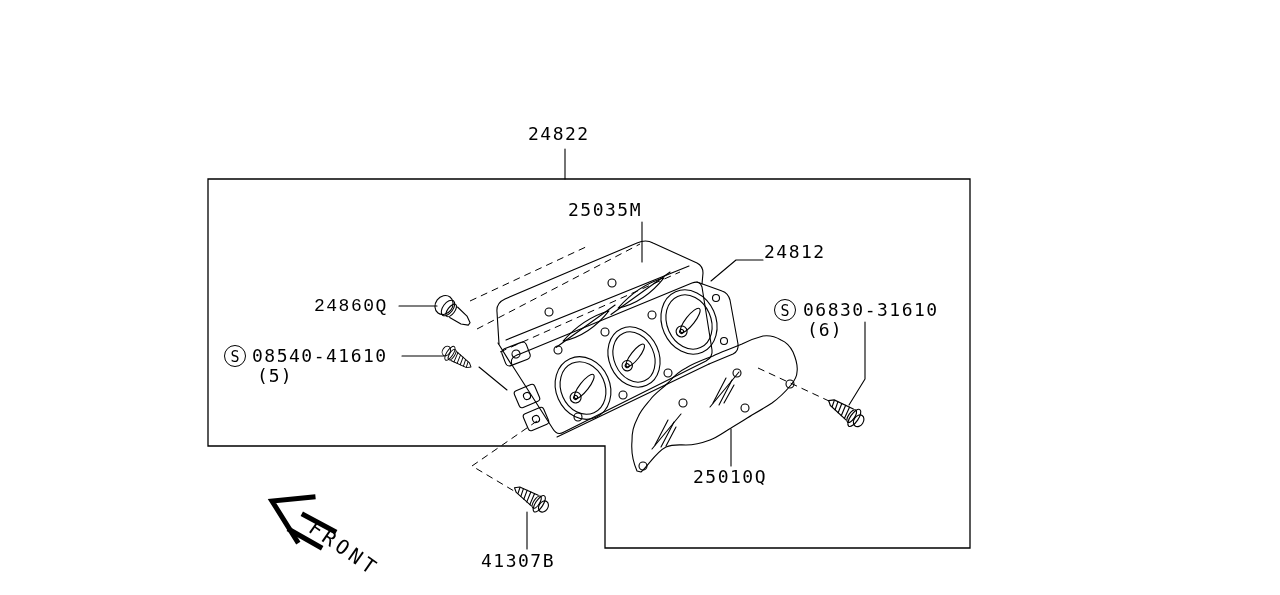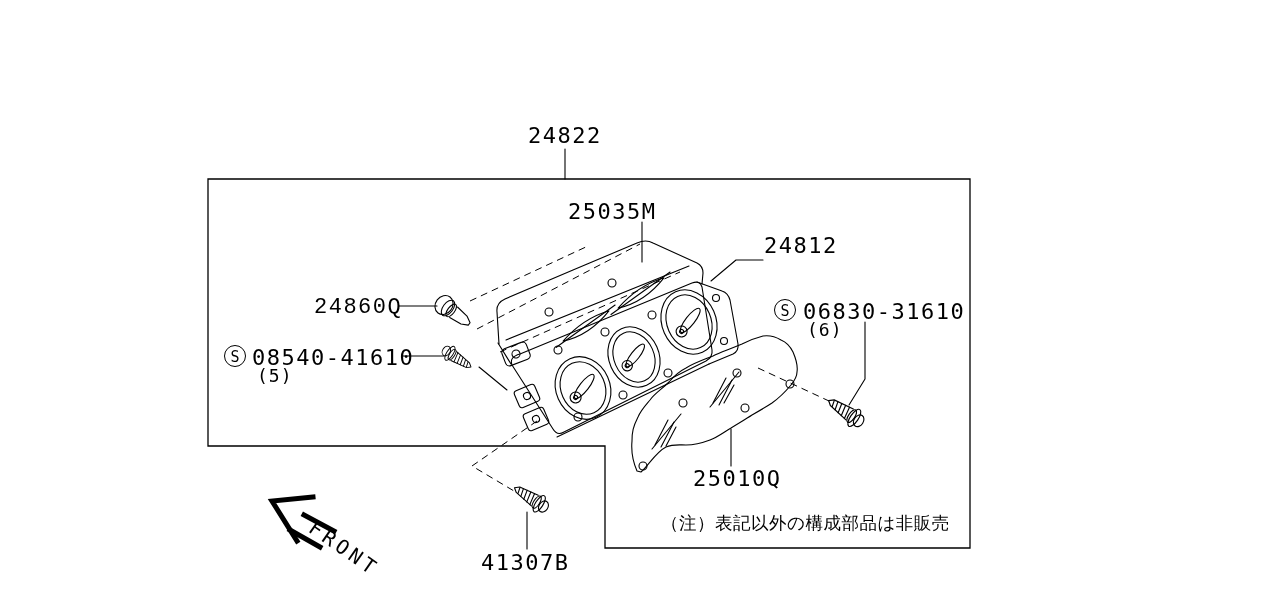--- a/index.html
+++ b/index.html
@@ -3,21 +3,21 @@
 <meta charset="utf-8">
 <style>
   html,body{margin:0;padding:0;background:#ffffff;}
   .stage{position:relative;width:1280px;height:595px;background:#ffffff;overflow:hidden;
          font-family:"DejaVu Sans Mono", monospace;color:#000;}
   .stage svg{position:absolute;left:0;top:0;}
   svg .ln{fill:none;stroke:#000;stroke-width:1.1;stroke-linecap:round;stroke-linejoin:round;}
   svg .frame{fill:none;stroke:#000;stroke-width:1.3;}
   svg .dash{fill:none;stroke:#000;stroke-width:1;stroke-dasharray:7 5;}
   svg .thick{fill:none;stroke:#000;stroke-width:5;stroke-linecap:square;stroke-linejoin:miter;}
-  .pn{position:absolute;font-size:22px;letter-spacing:1.5px;line-height:1;white-space:nowrap;cursor:default;}
+  .pn{position:absolute;font-size:18px;letter-spacing:1.5px;line-height:1;white-space:nowrap;cursor:default;}
   .qty{position:absolute;font-size:18px;letter-spacing:1px;line-height:1;white-space:nowrap;}
   .s-badge{position:absolute;width:22px;height:22px;border:1.4px solid #000;border-radius:50%;
            font-size:15px;line-height:22px;text-align:center;box-sizing:border-box;}
   .note{position:absolute;font-family:"DejaVu Sans", sans-serif;font-size:17.5px;letter-spacing:0.5px;
         line-height:1.15;white-space:nowrap;}
   .front-label{position:absolute;font-size:20px;letter-spacing:4px;line-height:1;
         transform:rotate(35deg);transform-origin:left top;white-space:nowrap;}
 </style>
 </head>
 <body>
@@ -190,32 +190,31 @@
       <path class="thick" d="M313,497 L272,501 L297,541"></path>
       <path class="thick" d="M304,515 L334,531"></path>
       <path class="thick" d="M290,530 L320,547"></path>
     </g>
   </svg>
 
   <div class="pn" style="left:528px;top:125px;">24822</div>
 
   <div class="pn" style="left:568px;top:201px;">25035M</div>
 
-  <div class="pn" style="left:764px;top:235px;">24812</div>
+  <div class="pn" style="left:764px;top:243px;">24812</div>
 
   <div class="pn" style="left:314px;top:297px;font-family:Liberation Mono, monospace;">24860Q</div>
 
   <div class="s-badge" style="left:224px;top:345px;">S</div>
   <div class="pn" style="left:252px;top:347px;text-align:center;">08540-41610</div>
   <div class="qty" style="left:257px;top:367px;">(5)</div>
 
   <div class="s-badge" style="left:774px;top:299px;">S</div>
   <div class="pn" style="left:803px;top:301px;">06830-31610</div>
   <div class="qty" style="left:807px;top:321px;">(6)</div>
 
   <div class="pn" style="left:693px;top:468px;">25010Q</div>
 
   <div class="pn" style="left:481px;top:552px;">41307B</div>
 
-  <div class="note" style="left:661px;top:513px;">（注）表記以外の構成部品は非販売</div>
 
   <div class="front-label" style="left:317px;top:517px;">FRONT</div>
 </div>
 
 </body></html>

